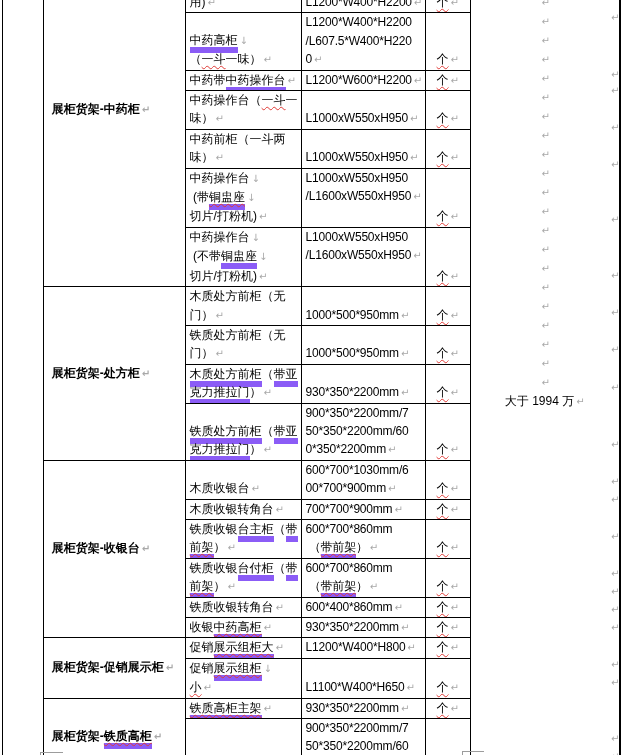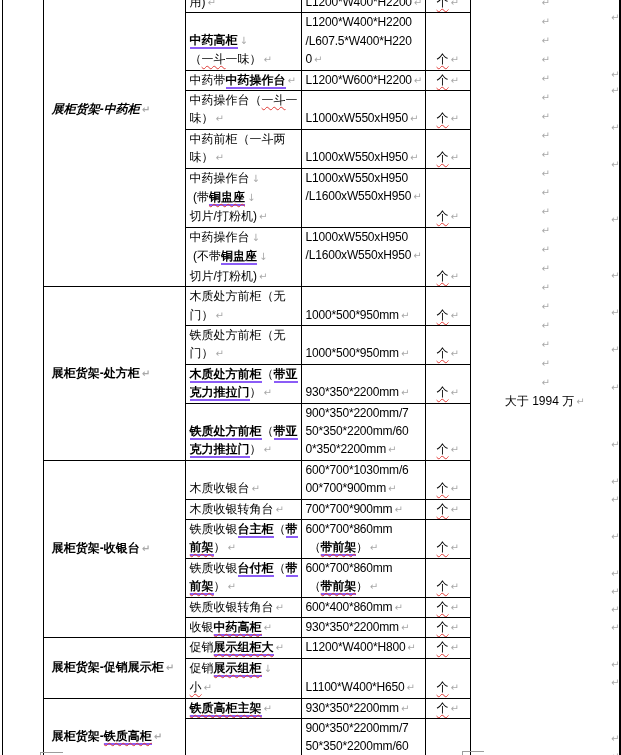--- a/index.html
+++ b/index.html
@@ -11,21 +11,21 @@
   td.cat{font-weight:bold;padding-left:8px;}
   td.item{padding-left:4px;}
   td.dims{padding-left:4px;letter-spacing:-0.2px;}
   td.unit{text-align:center;padding:0 2px;}
   td.note{border-right:2px solid #000;vertical-align:top;text-align:center;padding:0;}
   .va-t{vertical-align:top;}
   .va-b{vertical-align:bottom;}
   .va-m{vertical-align:middle;}
   .line{white-space:pre;}
   .nline{line-height:19px;height:19px;white-space:pre;}
-  .u{border-bottom:2px solid #8b5cf6;font-weight:bold;}
+  .u{border-bottom:6px solid #8b5cf6;}
   .w{text-decoration:underline;text-decoration-style:wavy;text-decoration-color:#e03a36;
      text-decoration-thickness:1px;text-underline-offset:2px;}
   .mk{color:#a8a8a8;font-size:10px;padding-left:2px;font-family:"DejaVu Sans",sans-serif;}
   .rowend{position:absolute;left:611px;color:#a8a8a8;font-size:10px;line-height:12px;
           font-family:"DejaVu Sans",sans-serif;}
   .frag{position:absolute;border-top:1px solid #9c9c9c;border-left:1px solid #9c9c9c;}
 </style>
 </head>
 <body>
 
@@ -36,21 +36,21 @@
         <col style="width:142px">
         <col style="width:108px">
       <col style="width:116px">
         <col style="width:45px">
         <col style="width:152px">
     </colgroup>
     <tbody id="tb">
         <tr style="height: 18px;">
           <td rowspan="22" class="c1"></td>
           <td rowspan="7" class="cat">
-            <div style="position: relative; top: -30px; font-style: italic;">
+            <div style="position: relative; top: -30px;">
               <div class="line"><span>展柜货架-中药柜</span><span class="mk">↵</span></div>
             </div>
           </td>
           <td class="item va-b">
             <div class="line"><span>用)</span><span class="mk">↵</span></div>
           </td>
           <td class="dims va-b">
             <div class="line"><span>L1200*W400*H2200</span><span class="mk">↵</span></div>
           </td>
           <td class="unit va-b">

